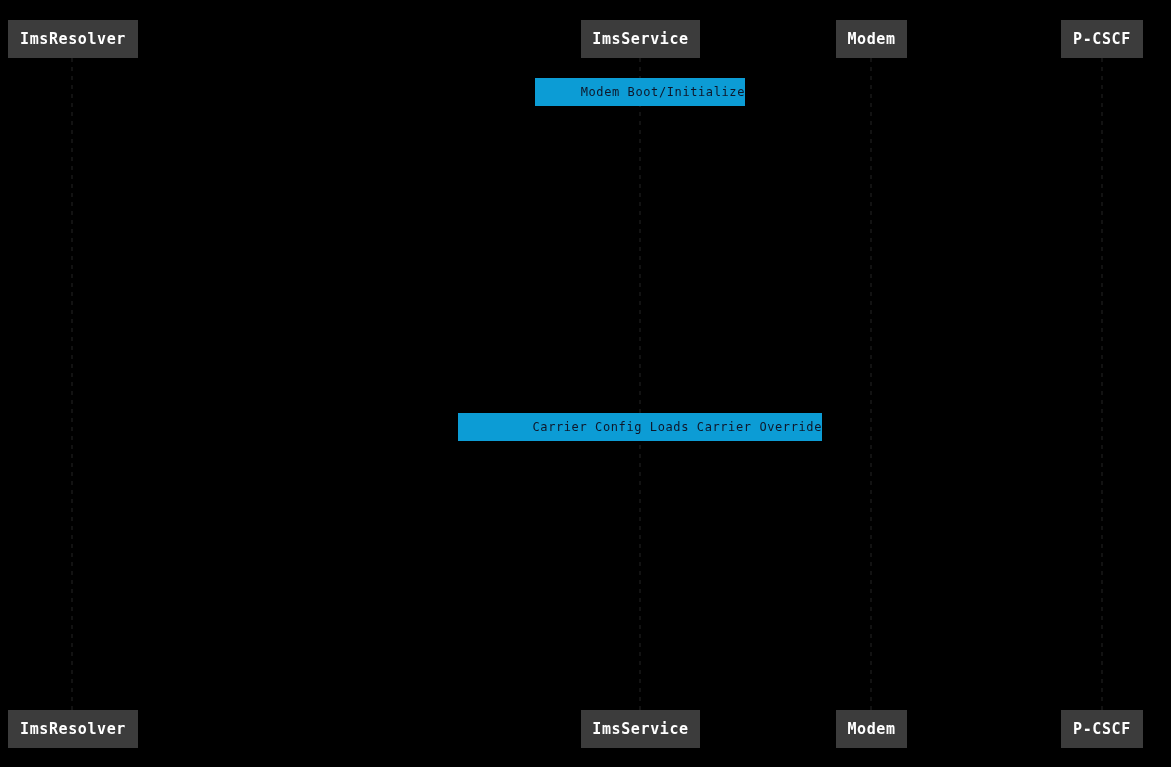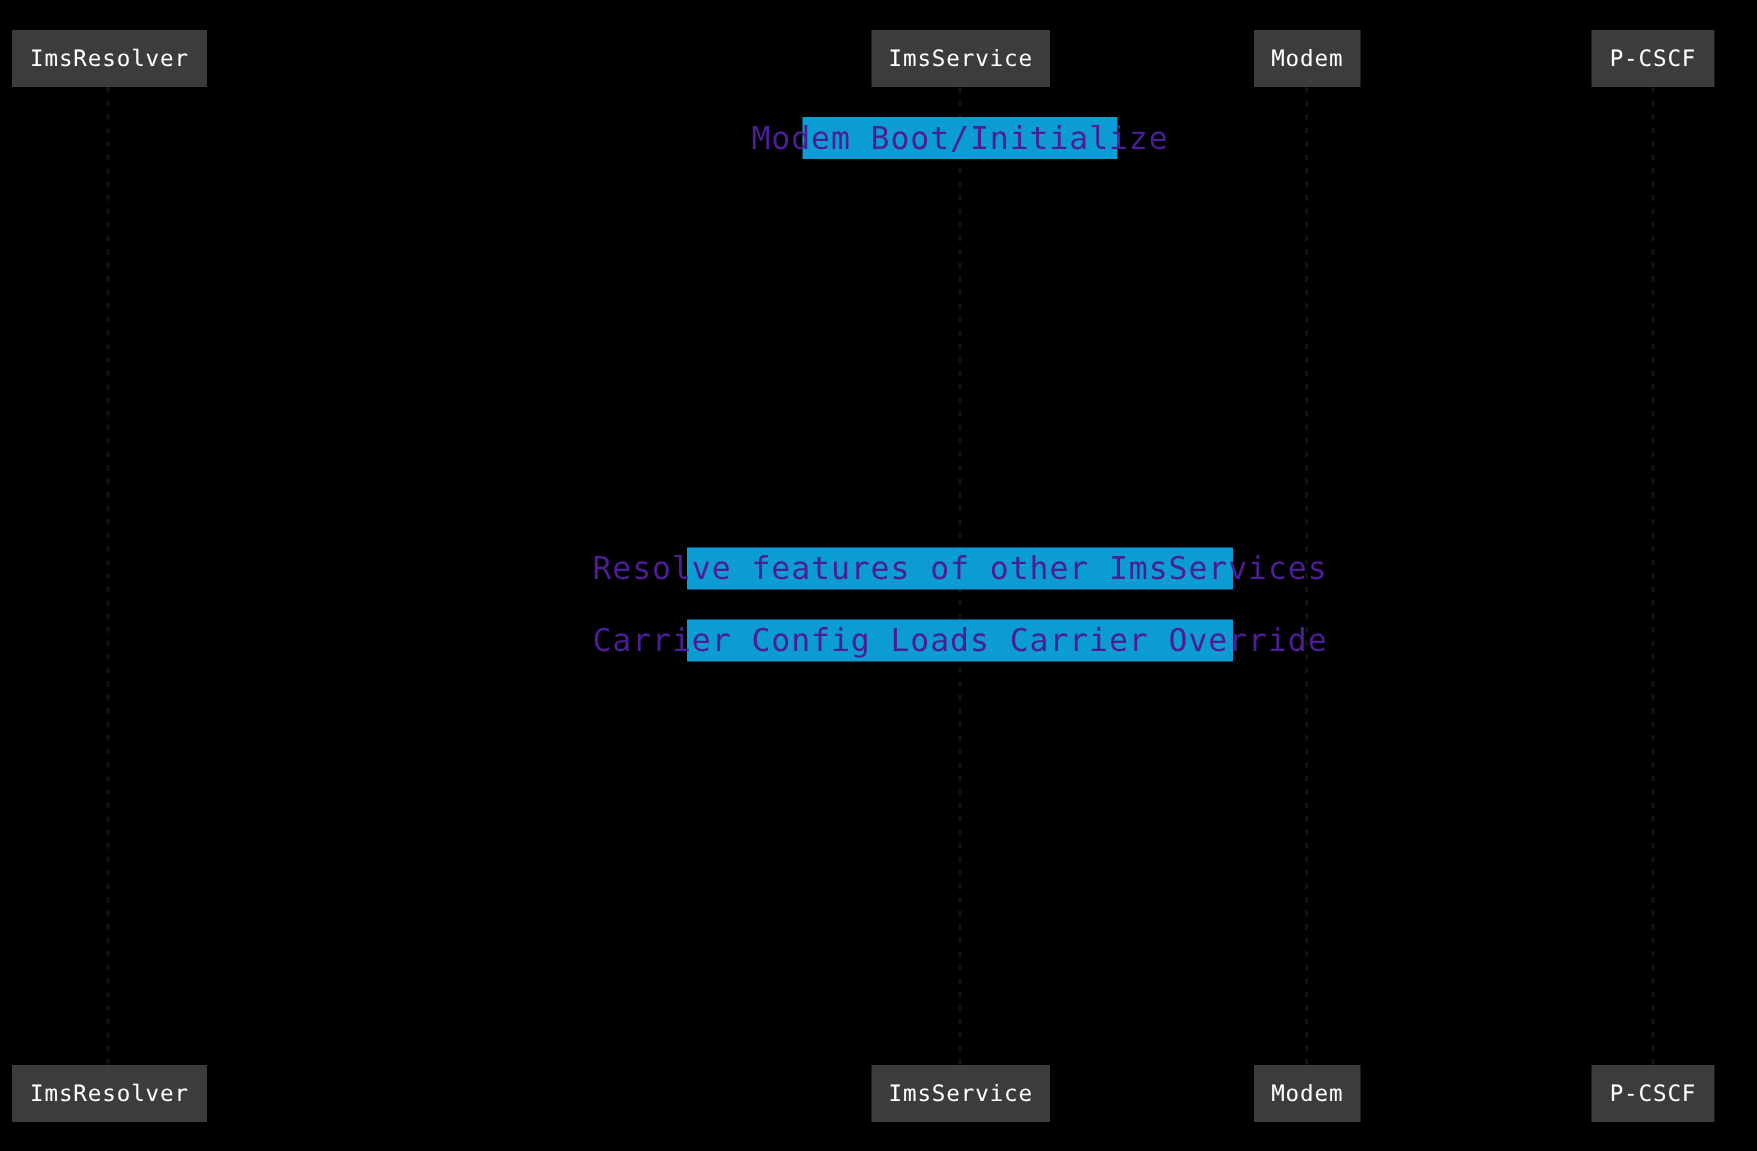--- a/index.html
+++ b/index.html
@@ -38,32 +38,32 @@
     background: #3c3c3c;
     color: #ffffff;
     font-size: 15px;
     letter-spacing: 0.6px;
     display: flex;
     align-items: center;
     justify-content: center;
     box-sizing: border-box;
     height: 38px;
     white-space: nowrap;
-    font-weight: 400;
+    font-weight: 700;
   }
   
   .note {
     position: absolute;
     background: #0c9cd5;
-    color: #4c1d95;
-    font-size: 21px;
+    color: #0f172a;
+    font-size: 12px;
     letter-spacing: 0.6px;
     display: flex;
     align-items: center;
-    justify-content: center;
+    justify-content: flex-end;
     box-sizing: border-box;
     height: 28px;
     white-space: nowrap;
     font-weight: 400;
   }
 </style>
 </head>
 <body>
 
 <div id="diagram">
@@ -82,23 +82,20 @@
   <div class="participant" style="left:836px; top:20px; width:71px;">
     <span>Modem</span>
   </div>
   <div class="participant" style="left:1061px; top:20px; width:82px;">
     <span>P-CSCF</span>
   </div>
 
   <div class="note" style="left:535px; top:78px; width:210px;">
     <span>Modem Boot/Initialize</span>
   </div>
-  <div class="note" style="left:458px; top:365px; width:364px;">
-    <span>Resolve features of other ImsServices</span>
-  </div>
   <div class="note" style="left:458px; top:413px; width:364px;">
     <span>Carrier Config Loads Carrier Override</span>
   </div>
 
   <div class="participant" style="left:8px; top:710px; width:130px;">
     <span>ImsResolver</span>
   </div>
   <div class="participant" style="left:581px; top:710px; width:119px;">
     <span>ImsService</span>
   </div>

